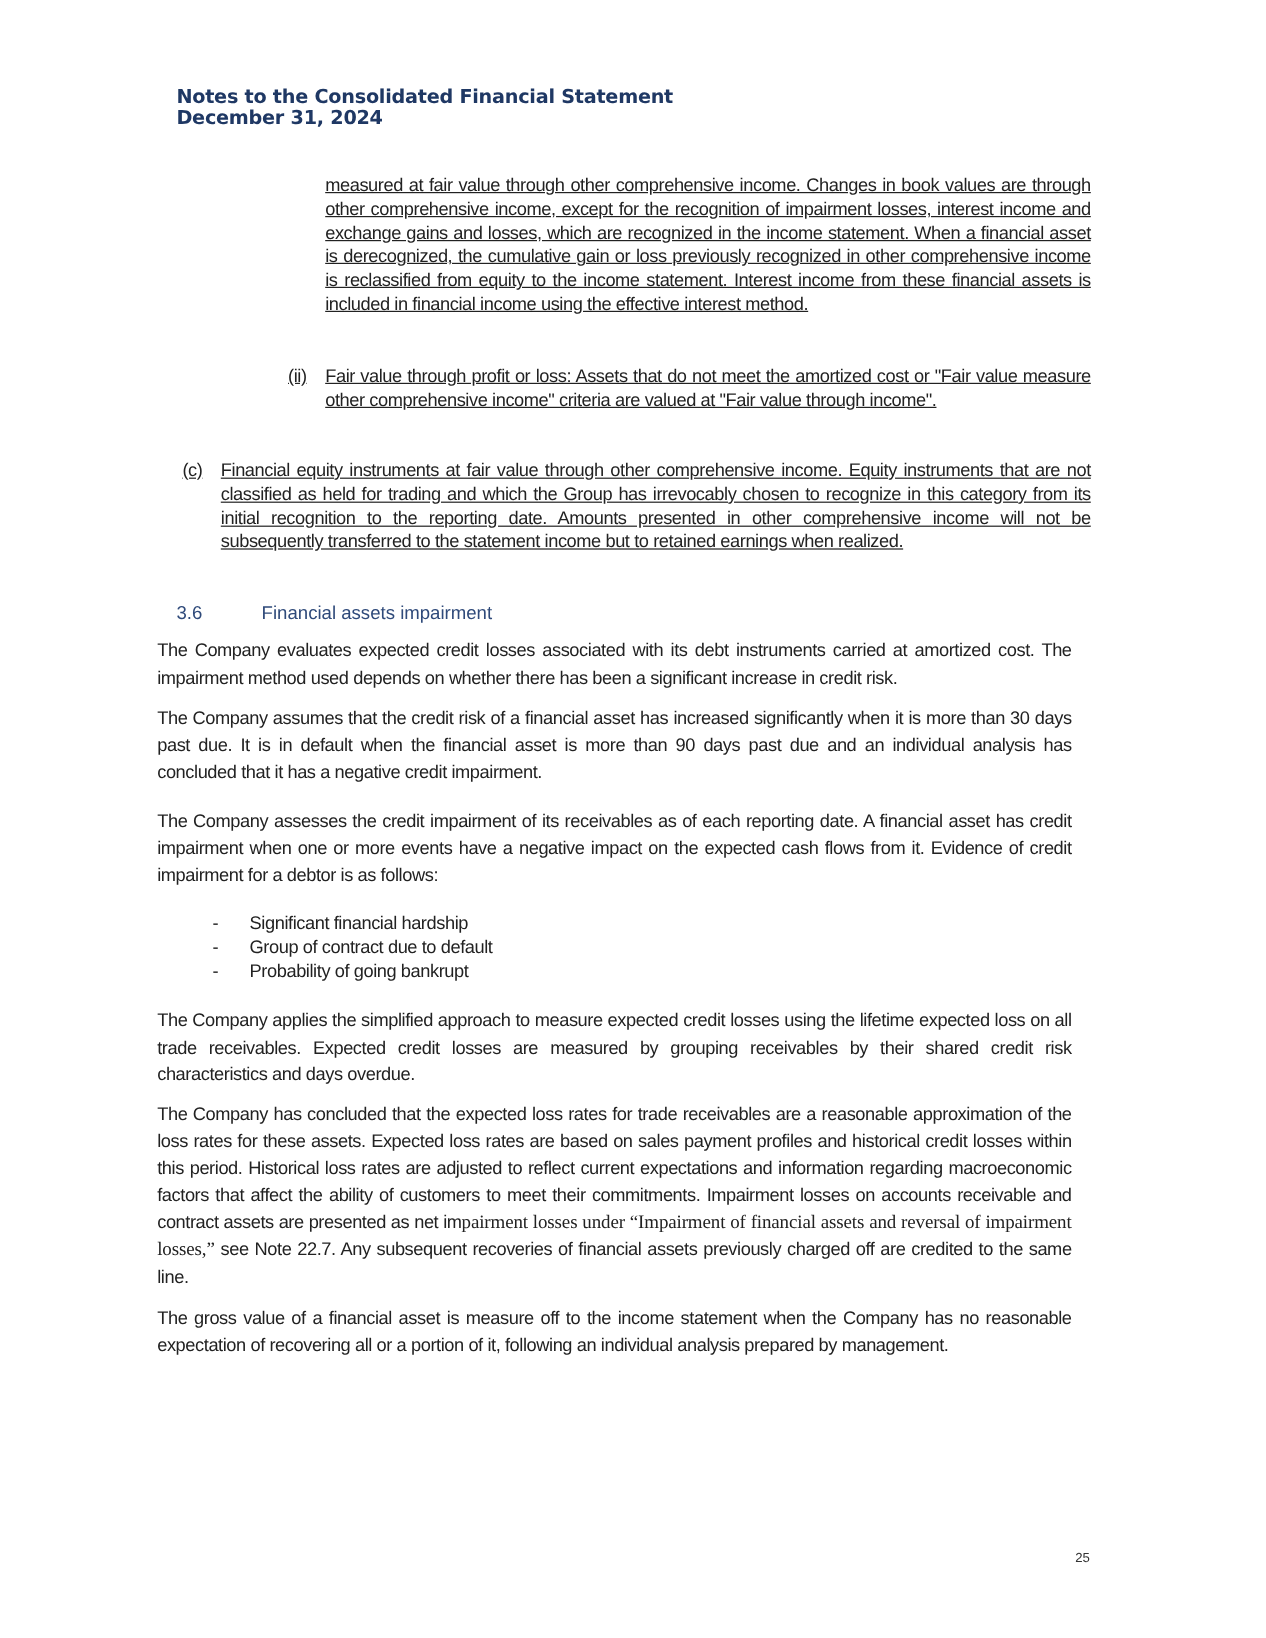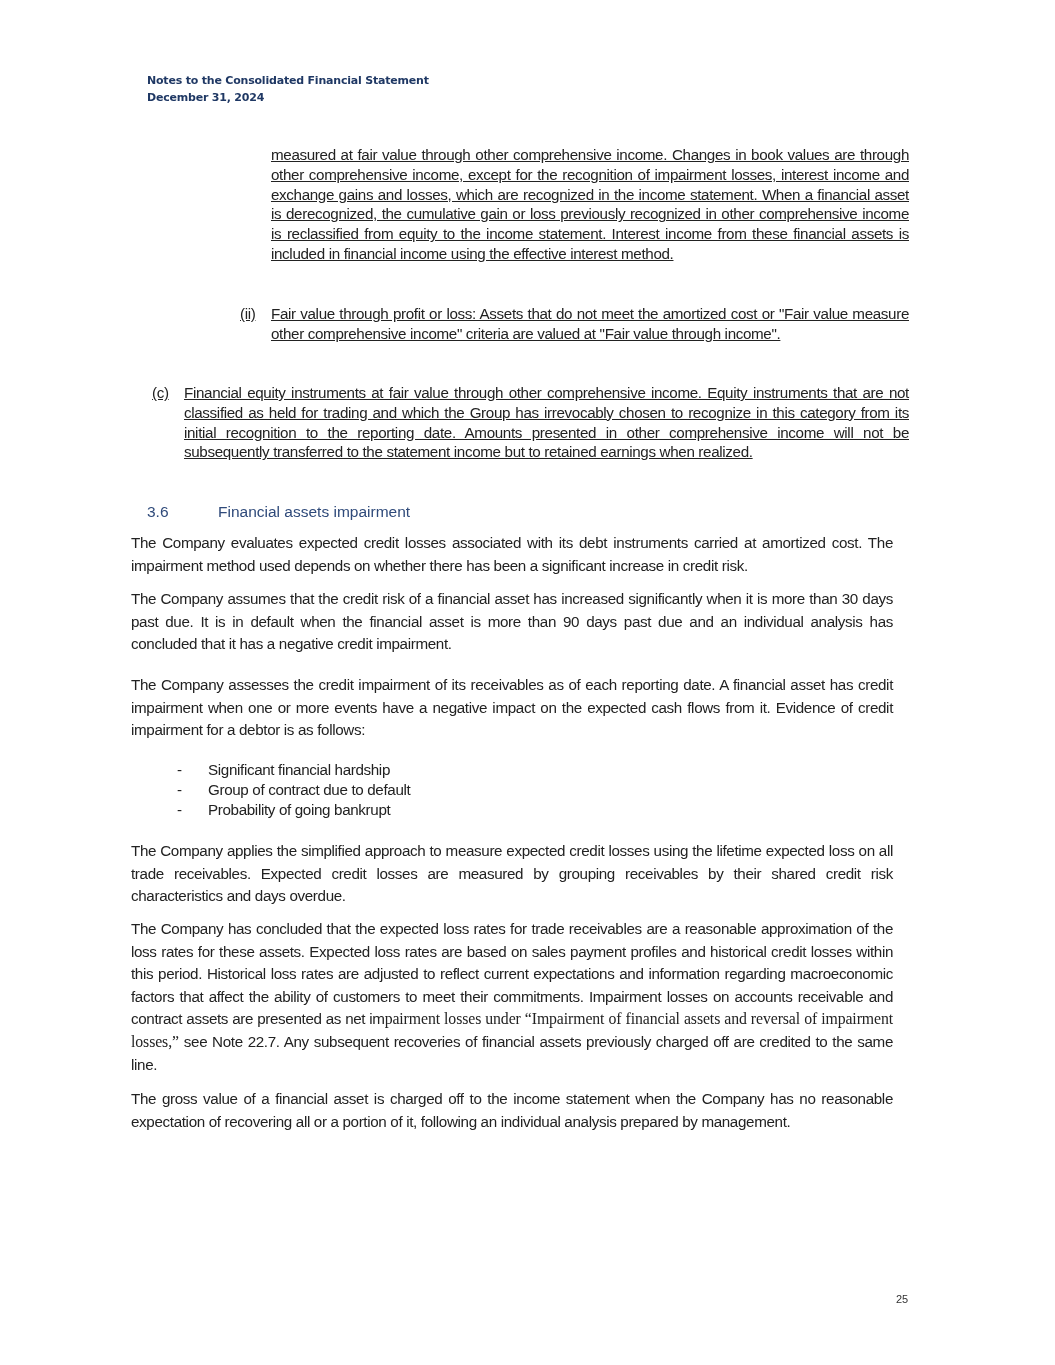--- a/index.html
+++ b/index.html
@@ -1,20 +1,20 @@
 <!DOCTYPE html>
 <html><head>
   <meta charset="utf-8">
   <style>
     html, body { margin: 0; padding: 0; background: #ffffff; }
     body { width: 1055px; height: 1365px; position: relative; overflow: hidden; }
     .page-header {
       position: absolute; left: 147px; top: 72px;
       font-family: "DejaVu Sans", sans-serif; font-weight: bold;
-      font-size: 11px; line-height: 17px; color: #1f3864;
+      font-size: 16px; line-height: 17px; color: #1f3864;
       letter-spacing: -0.2px;
     }
     .body-text {
       font-family: "Liberation Sans", sans-serif;
       font-size: 15.2px; color: #222222;
       text-align: justify; letter-spacing: -0.35px;
     }
     .block { position: absolute; }
     .p-tight { line-height: 19.8px; text-decoration: underline; }
     .p-loose { line-height: 22.6px; }
@@ -81,15 +81,15 @@
   <div class="bullet">
     <span class="dash">-</span>
     <span>Probability of going bankrupt</span>
   </div>
 </div>
 
 <div class="block body-text p-loose para" style="top:840px;">The Company applies the simplified approach to measure expected credit losses using the lifetime expected loss on all trade receivables. Expected credit losses are measured by grouping receivables by their shared credit risk characteristics and days overdue.</div>
 
 <div class="block body-text p-loose para" style="top:918px;"><span>The Company has concluded that the expected loss rates for trade receivables are a reasonable approximation of the loss rates for these assets. Expected loss rates are based on sales payment profiles and historical credit losses within this period. Historical loss rates are adjusted to reflect current expectations and information regarding macroeconomic factors that affect the ability of customers to meet their commitments. Impairment losses on accounts receivable and contract assets are presented as net im</span><span class="serif-part">pairment losses under “Impairment of financial assets and reversal of impairment losses,”</span><span> see Note 22.7. Any subsequent recoveries of financial assets previously charged off are credited to the same line.</span></div>
 
-<div class="block body-text p-loose para" style="top:1088px;">The gross value of a financial asset is charged off to the income statement when the Company has no reasonable expectation of recovering all or a portion of it, following an individual analysis prepared by management.</div>
+<div class="block body-text p-loose para" style="top:1088px;">The gross value of a financial asset is measure off to the income statement when the Company has no reasonable expectation of recovering all or a portion of it, following an individual analysis prepared by management.</div>
 
 <div class="page-number">25</div>
 
 </body></html>

